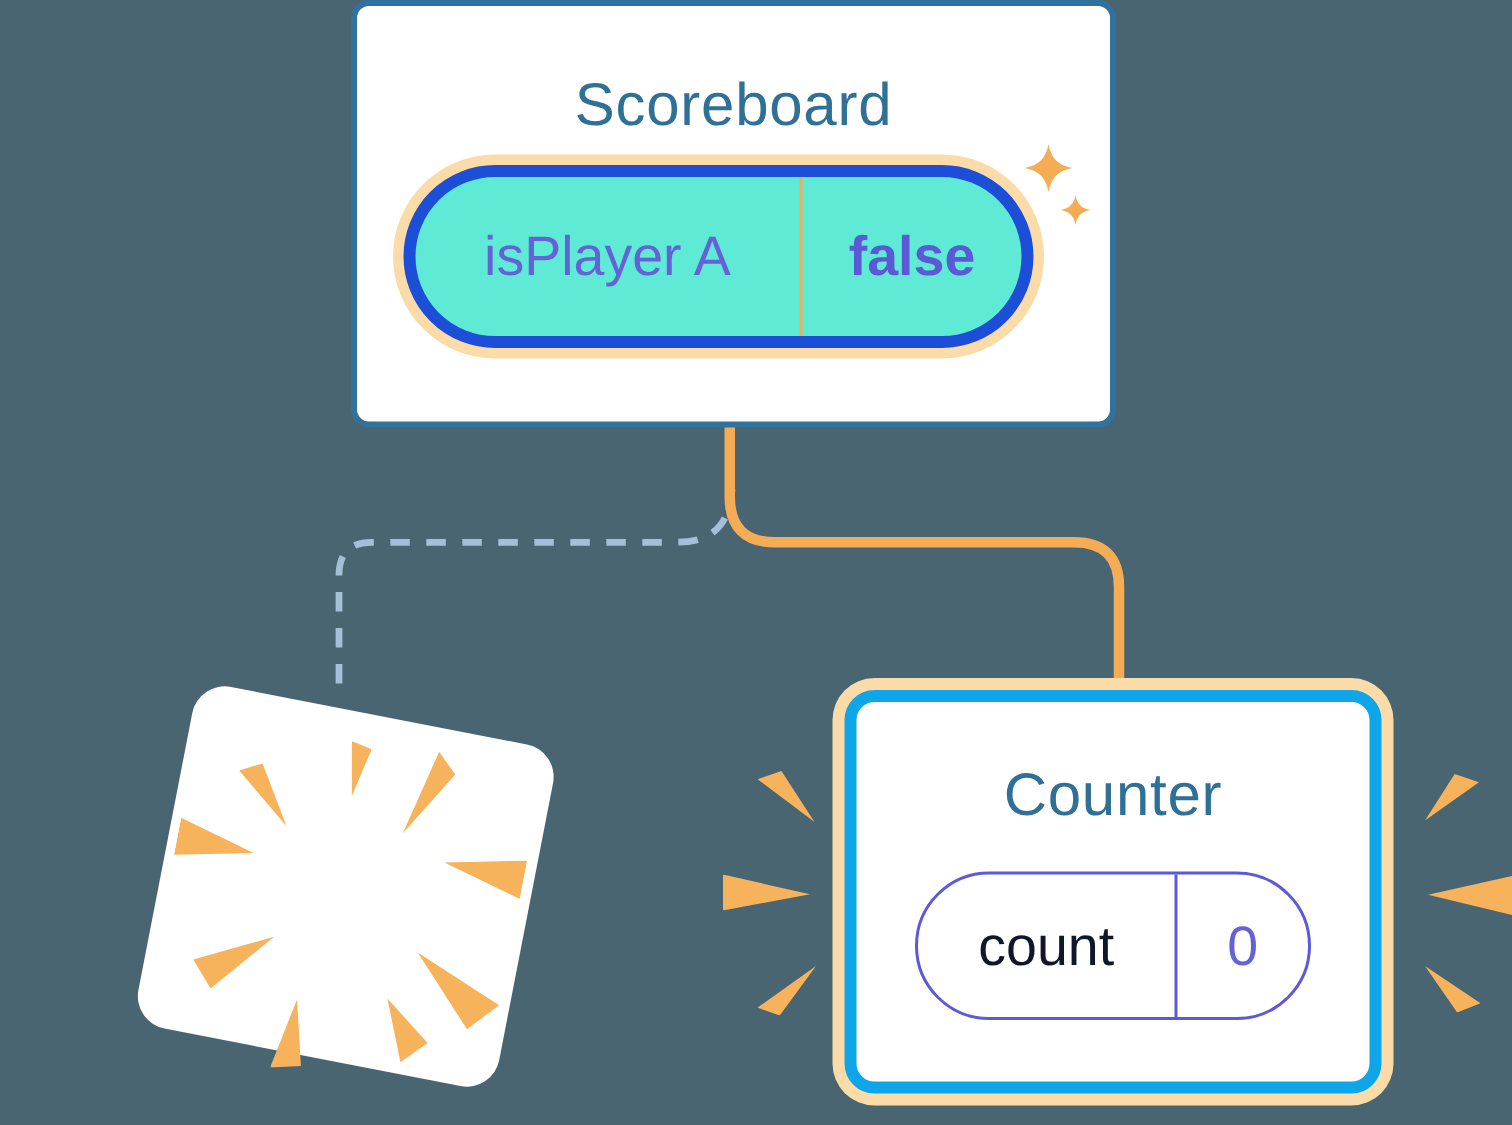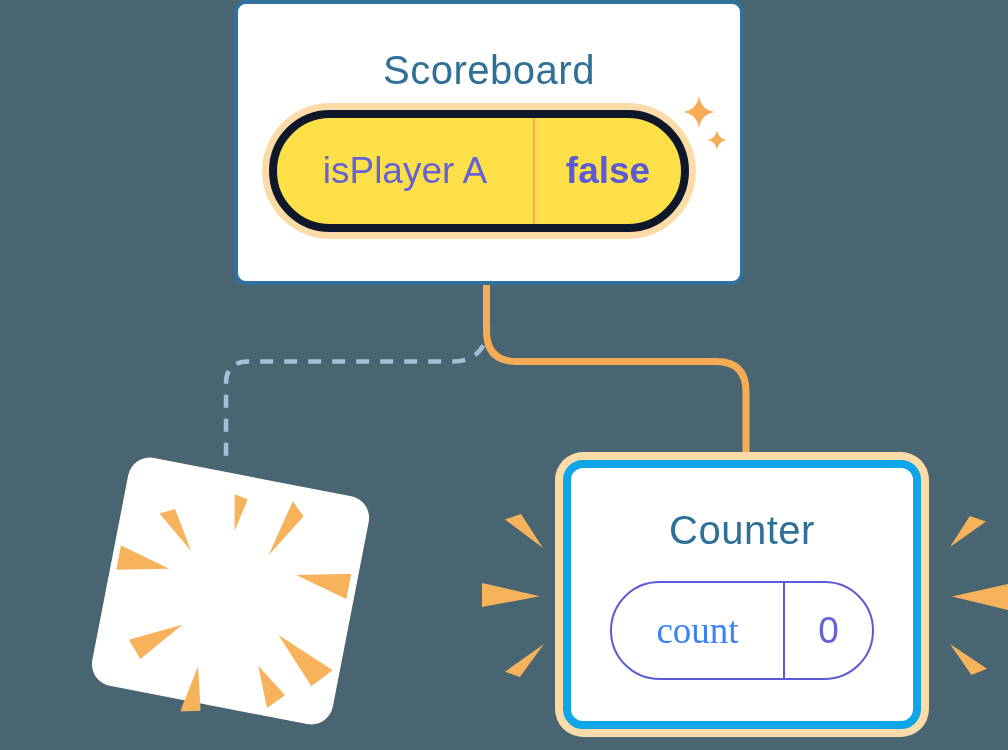--- a/index.html
+++ b/index.html
@@ -35,22 +35,22 @@
     font-weight: 500;
     color: #2E7096;
     letter-spacing: 0.5px;
   }
   .scoreboard-card .card-title { margin-top: 44px; }
 
   .sb-pill {
     position: absolute;
     left: 31px; top: 106px;           
     width: 404px; height: 106px;
-    background: #fde047;
-    border: 8px solid #0f172a;
+    background: #5eead4;
+    border: 8px solid #1d4ed8;
     border-radius: 65px;
     box-shadow: 0 0 0 7px #FBDCA8;
     display: flex;
     align-items: stretch;
   }
   .sb-pill .pill-key {
     width: 256px;
     display: flex; align-items: center; justify-content: center;
     font-size: 37px;
     color: #6562D8;
@@ -91,22 +91,21 @@
     background: #FFFFFF;
     border: 2.5px solid #5C5AD6;
     border-radius: 50px;
     display: flex;
     align-items: stretch;
   }
   .cnt-pill .pill-key {
     width: 171px;
     display: flex; align-items: center; justify-content: center;
     font-size: 37px;
-    color: #3b82f6;
-    font-family: Liberation Serif, serif;
+    color: #0f172a;
   }
   .cnt-pill .pill-value {
     flex: 1;
     border-left: 2.5px solid #5C5AD6;
     display: flex; align-items: center; justify-content: center;
     font-size: 37px;
     color: #6562D8;
   }
 
   

